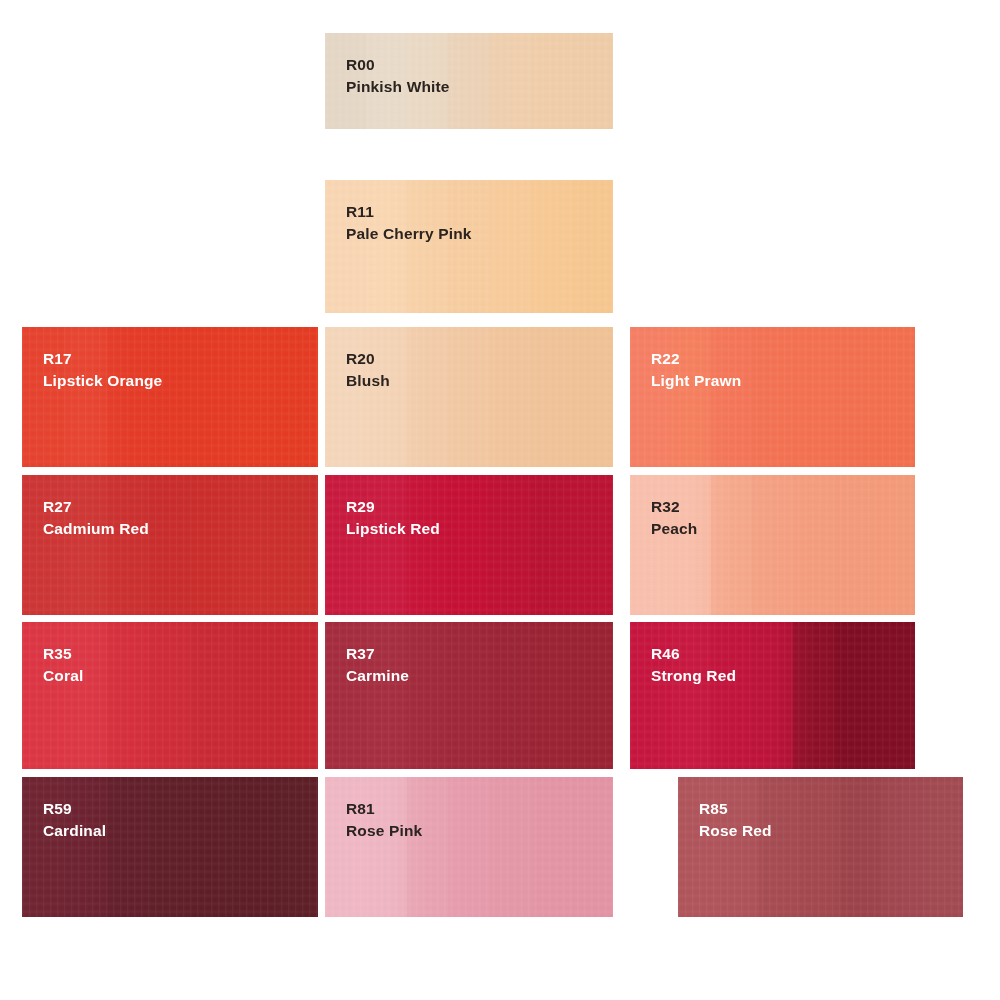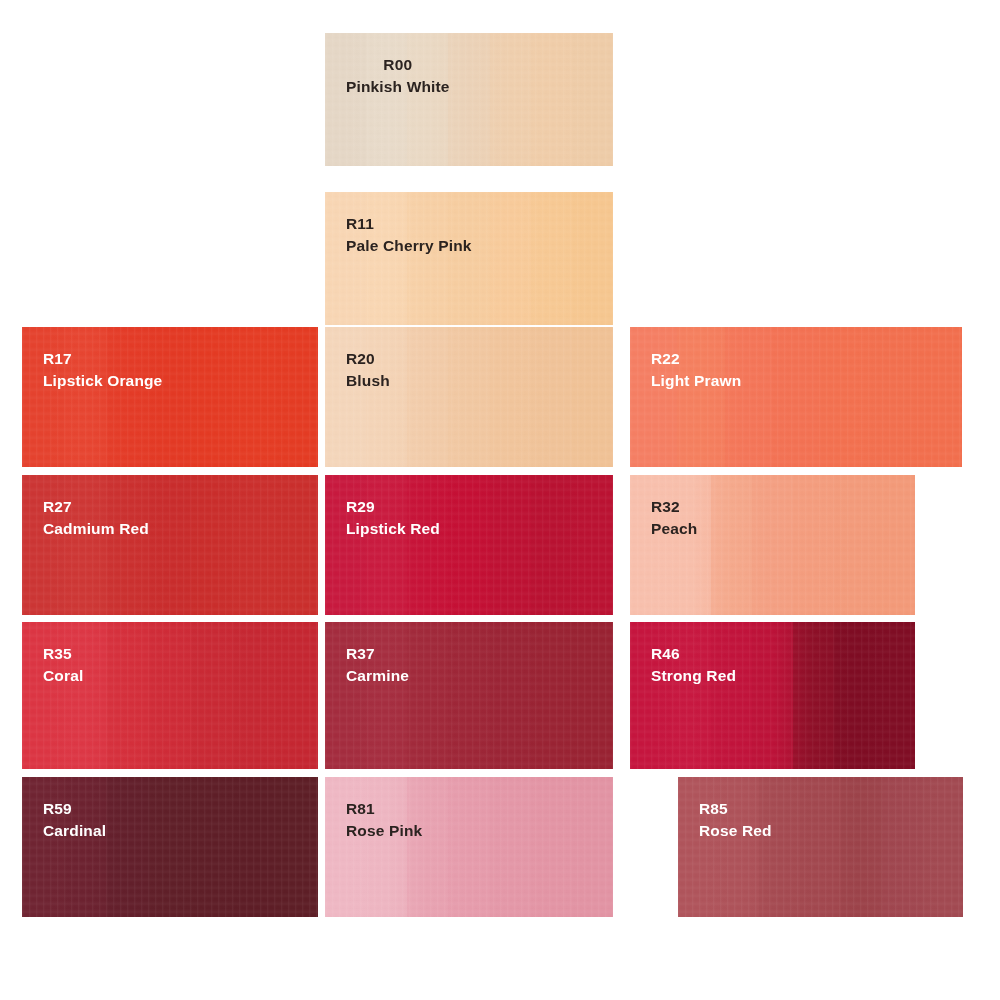--- a/index.html
+++ b/index.html
@@ -78,38 +78,38 @@
   .label .code { display: block; }
   .label .name { display: block; }
 
   .label.dark-text  { color: #2b2320; }
   .label.light-text { color: #ffffff; }
 </style>
 </head>
 <body>
 
 <div id="chart-grid">
-    <div class="swatch" style="left: 325px; top: 33px; width: 288px; height: 133px; background: rgb(231, 216, 198); text-align: center;">
+    <div class="swatch" style="left: 325px; top: 33px; width: 288px; height: 96px; background: rgb(231, 216, 198);">
       <div class="bands">
         <div class="band" style="left: 0%; width: 14.5357%; background: linear-gradient(90deg, rgb(229, 215, 198) 0%, rgb(229, 215, 198) 100%);"></div>
         <div class="band" style="left: 14.2857%; width: 14.5357%; background: linear-gradient(90deg, rgb(232, 219, 202) 0%, rgb(232, 219, 202) 100%);"></div>
         <div class="band" style="left: 28.5714%; width: 14.5357%; background: linear-gradient(90deg, rgb(234, 217, 196) 0%, rgb(234, 217, 196) 100%);"></div>
         <div class="band" style="left: 42.8571%; width: 14.5357%; background: linear-gradient(90deg, rgb(235, 210, 184) 0%, rgb(235, 210, 184) 100%);"></div>
         <div class="band" style="left: 57.1429%; width: 14.5357%; background: linear-gradient(90deg, rgb(239, 207, 174) 0%, rgb(239, 207, 174) 100%);"></div>
         <div class="band" style="left: 71.4286%; width: 14.5357%; background: linear-gradient(90deg, rgb(240, 205, 169) 0%, rgb(240, 205, 169) 100%);"></div>
         <div class="band" style="left: 85.7143%; width: 14.5357%; background: linear-gradient(90deg, rgb(238, 204, 168) 0%, rgb(238, 204, 168) 100%);"></div>
       </div>
       <div class="bands" style="background: linear-gradient(90deg, rgb(229, 215, 198) 7.1%, rgb(232, 219, 202) 21.4%, rgb(234, 217, 196) 35.7%, rgb(235, 210, 184) 50%, rgb(239, 207, 174) 64.3%, rgb(240, 205, 169) 78.6%, rgb(238, 204, 168) 92.9%); opacity: 0.55;"></div>
       <div class="grain"></div>
       <div class="label dark-text">
         <span class="code">R00</span>
         <span class="name">Pinkish White</span>
       </div>
     </div>
-    <div class="swatch" style="left: 325px; top: 180px; width: 288px; height: 133px; background: #f97316; margin-top: 12px;">
+    <div class="swatch" style="left: 325px; top: 180px; width: 288px; height: 133px; background: #f97316;">
       <div class="bands">
         <div class="band" style="left: 0%; width: 14.5357%; background: linear-gradient(90deg, rgb(248, 214, 180) 0%, rgb(248, 214, 180) 100%);"></div>
         <div class="band" style="left: 14.2857%; width: 14.5357%; background: linear-gradient(90deg, rgb(249, 215, 179) 0%, rgb(249, 215, 179) 100%);"></div>
         <div class="band" style="left: 28.5714%; width: 14.5357%; background: linear-gradient(90deg, rgb(247, 208, 166) 0%, rgb(247, 208, 166) 100%);"></div>
         <div class="band" style="left: 42.8571%; width: 14.5357%; background: linear-gradient(90deg, rgb(246, 205, 160) 0%, rgb(246, 205, 160) 100%);"></div>
         <div class="band" style="left: 57.1429%; width: 14.5357%; background: linear-gradient(90deg, rgb(248, 203, 155) 0%, rgb(248, 203, 155) 100%);"></div>
         <div class="band" style="left: 71.4286%; width: 14.5357%; background: linear-gradient(90deg, rgb(247, 201, 148) 0%, rgb(247, 201, 148) 100%);"></div>
         <div class="band" style="left: 85.7143%; width: 14.5357%; background: linear-gradient(90deg, rgb(246, 199, 144) 0%, rgb(246, 199, 144) 100%);"></div>
       </div>
       <div class="bands" style="background: linear-gradient(90deg, rgb(248, 214, 180) 7.1%, rgb(249, 215, 179) 21.4%, rgb(247, 208, 166) 35.7%, rgb(246, 205, 160) 50%, rgb(248, 203, 155) 64.3%, rgb(247, 201, 148) 78.6%, rgb(246, 199, 144) 92.9%); opacity: 0.55;"></div>
@@ -146,21 +146,21 @@
         <div class="band" style="left: 71.4286%; width: 14.5357%; background: linear-gradient(90deg, rgb(240, 195, 153) 0%, rgb(240, 195, 153) 100%);"></div>
         <div class="band" style="left: 85.7143%; width: 14.5357%; background: linear-gradient(90deg, rgb(240, 194, 150) 0%, rgb(240, 194, 150) 100%);"></div>
       </div>
       <div class="bands" style="background: linear-gradient(90deg, rgb(244, 214, 187) 7.1%, rgb(244, 212, 183) 21.4%, rgb(242, 204, 170) 35.7%, rgb(241, 200, 162) 50%, rgb(241, 197, 156) 64.3%, rgb(240, 195, 153) 78.6%, rgb(240, 194, 150) 92.9%); opacity: 0.55;"></div>
       <div class="grain"></div>
       <div class="label dark-text">
         <span class="code">R20</span>
         <span class="name">Blush</span>
       </div>
     </div>
-    <div class="swatch" style="left: 630px; top: 327px; width: 332px; height: 140px; background: rgb(244, 122, 94);">
+    <div class="swatch" style="left: 630px; top: 327px; width: 285px; height: 140px; background: rgb(244, 122, 94);">
       <div class="bands">
         <div class="band" style="left: 0%; width: 14.5357%; background: linear-gradient(90deg, rgb(245, 127, 100) 0%, rgb(245, 127, 100) 100%);"></div>
         <div class="band" style="left: 14.2857%; width: 14.5357%; background: linear-gradient(90deg, rgb(245, 128, 95) 0%, rgb(245, 128, 95) 100%);"></div>
         <div class="band" style="left: 28.5714%; width: 14.5357%; background: linear-gradient(90deg, rgb(244, 118, 89) 0%, rgb(244, 118, 89) 100%);"></div>
         <div class="band" style="left: 42.8571%; width: 14.5357%; background: linear-gradient(90deg, rgb(243, 114, 84) 0%, rgb(243, 114, 84) 100%);"></div>
         <div class="band" style="left: 57.1429%; width: 14.5357%; background: linear-gradient(90deg, rgb(243, 113, 80) 0%, rgb(243, 113, 80) 100%);"></div>
         <div class="band" style="left: 71.4286%; width: 14.5357%; background: linear-gradient(90deg, rgb(242, 112, 79) 0%, rgb(242, 112, 79) 100%);"></div>
         <div class="band" style="left: 85.7143%; width: 14.5357%; background: linear-gradient(90deg, rgb(242, 111, 78) 0%, rgb(242, 111, 78) 100%);"></div>
       </div>
       <div class="bands" style="background: linear-gradient(90deg, rgb(245, 127, 100) 7.1%, rgb(245, 128, 95) 21.4%, rgb(244, 118, 89) 35.7%, rgb(243, 114, 84) 50%, rgb(243, 113, 80) 64.3%, rgb(242, 112, 79) 78.6%, rgb(242, 111, 78) 92.9%); opacity: 0.55;"></div>

